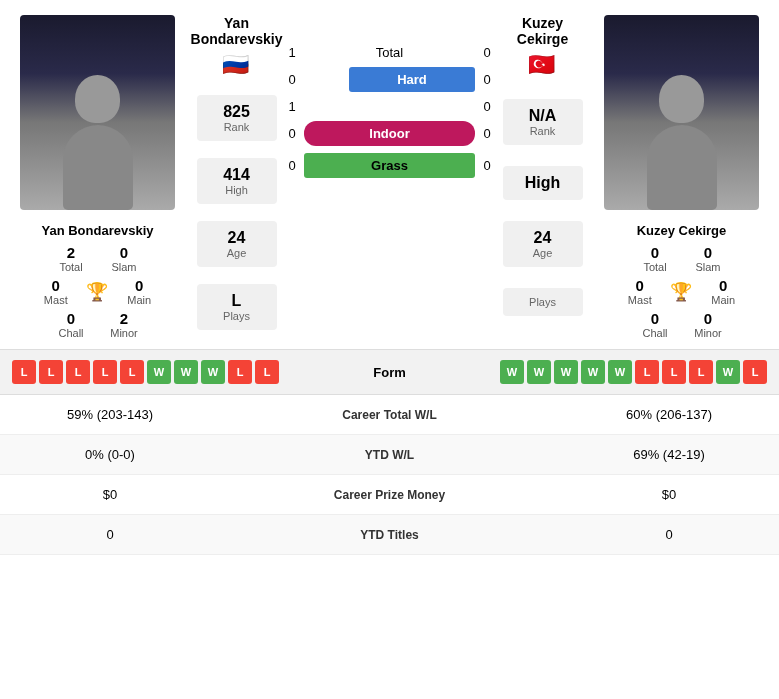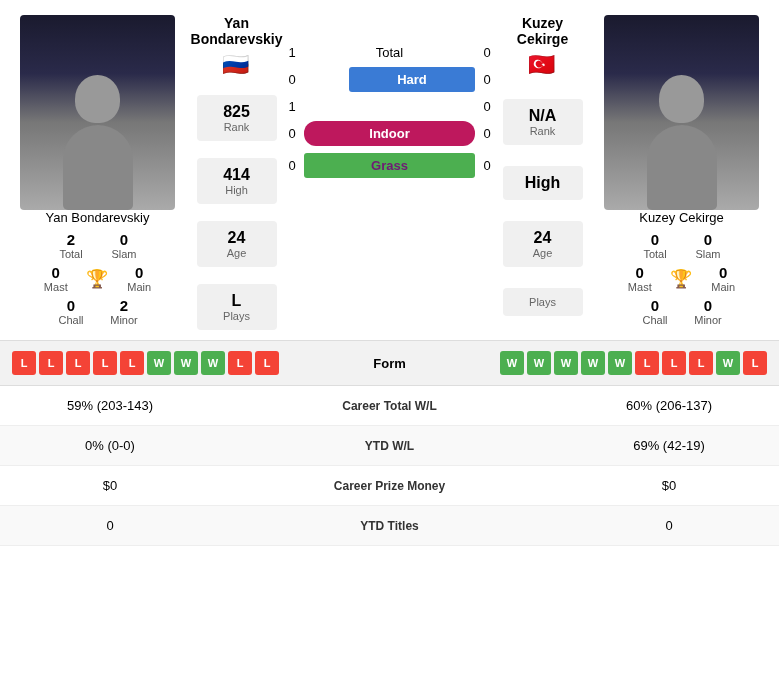--- a/index.html
+++ b/index.html
@@ -29,23 +29,23 @@
       min-width: 90px;
     }
     
     .surface-hard { background: #3a7bd5; margin-left: 45px; }
     .surface-clay { background: #e8a020; }
     .surface-indoor { background: #5b9bd5; }
     .surface-grass { background: #4caf50; }
     
     .player-label {
       font-size: 13px;
-      font-weight: normal;
-      text-align: center;
-      margin-top: 0;
+      font-weight: bold;
+      text-align: center;
+      margin-top: 13px;
     }
     
     .form-badge {
       width: 24px;
       height: 24px;
       border-radius: 3px;
       display: flex;
       align-items: center;
       justify-content: center;
       font-size: 11px;
@@ -244,21 +244,21 @@
       </div>
 
       <div style="display:flex;align-items:center;justify-content:space-between;width:100%;gap:3px;">
         <span style="font-size:13px;min-width:18px;text-align:center;">0</span>
         <span class="surface-badge surface-indoor" style="flex:1;text-align:center;padding:5px 0;font-size:13px;border-radius:12px;color:white;font-weight:bold;background:#be185d;">Indoor</span>
         <span style="font-size:13px;min-width:18px;text-align:center;">0</span>
       </div>
 
       <div style="display:flex;align-items:center;justify-content:space-between;width:100%;gap:3px;">
         <span style="font-size:13px;min-width:18px;text-align:center;">0</span>
-        <span class="surface-badge surface-grass" style="flex:1;text-align:center;padding:5px 0;font-size:13px;border-radius:3px;color:#701a75;font-weight:bold;background:#4caf50;">Grass</span>
+        <span class="surface-badge surface-grass" style="flex:1;text-align:center;padding:5px 0;font-size:13px;border-radius:3px;color:#000000;font-weight:bold;background:#4caf50;">Grass</span>
         <span style="font-size:13px;min-width:18px;text-align:center;">0</span>
       </div>
     </div>
 
     <div style="display:flex;flex-direction:column;align-items:center;gap:5px;width:85px;padding-top:0;">
 
       <div style="font-size:14px;font-weight:bold;text-align:center;">
         <span>Kuzey</span><br>
         <span>Cekirge</span>
       </div>

